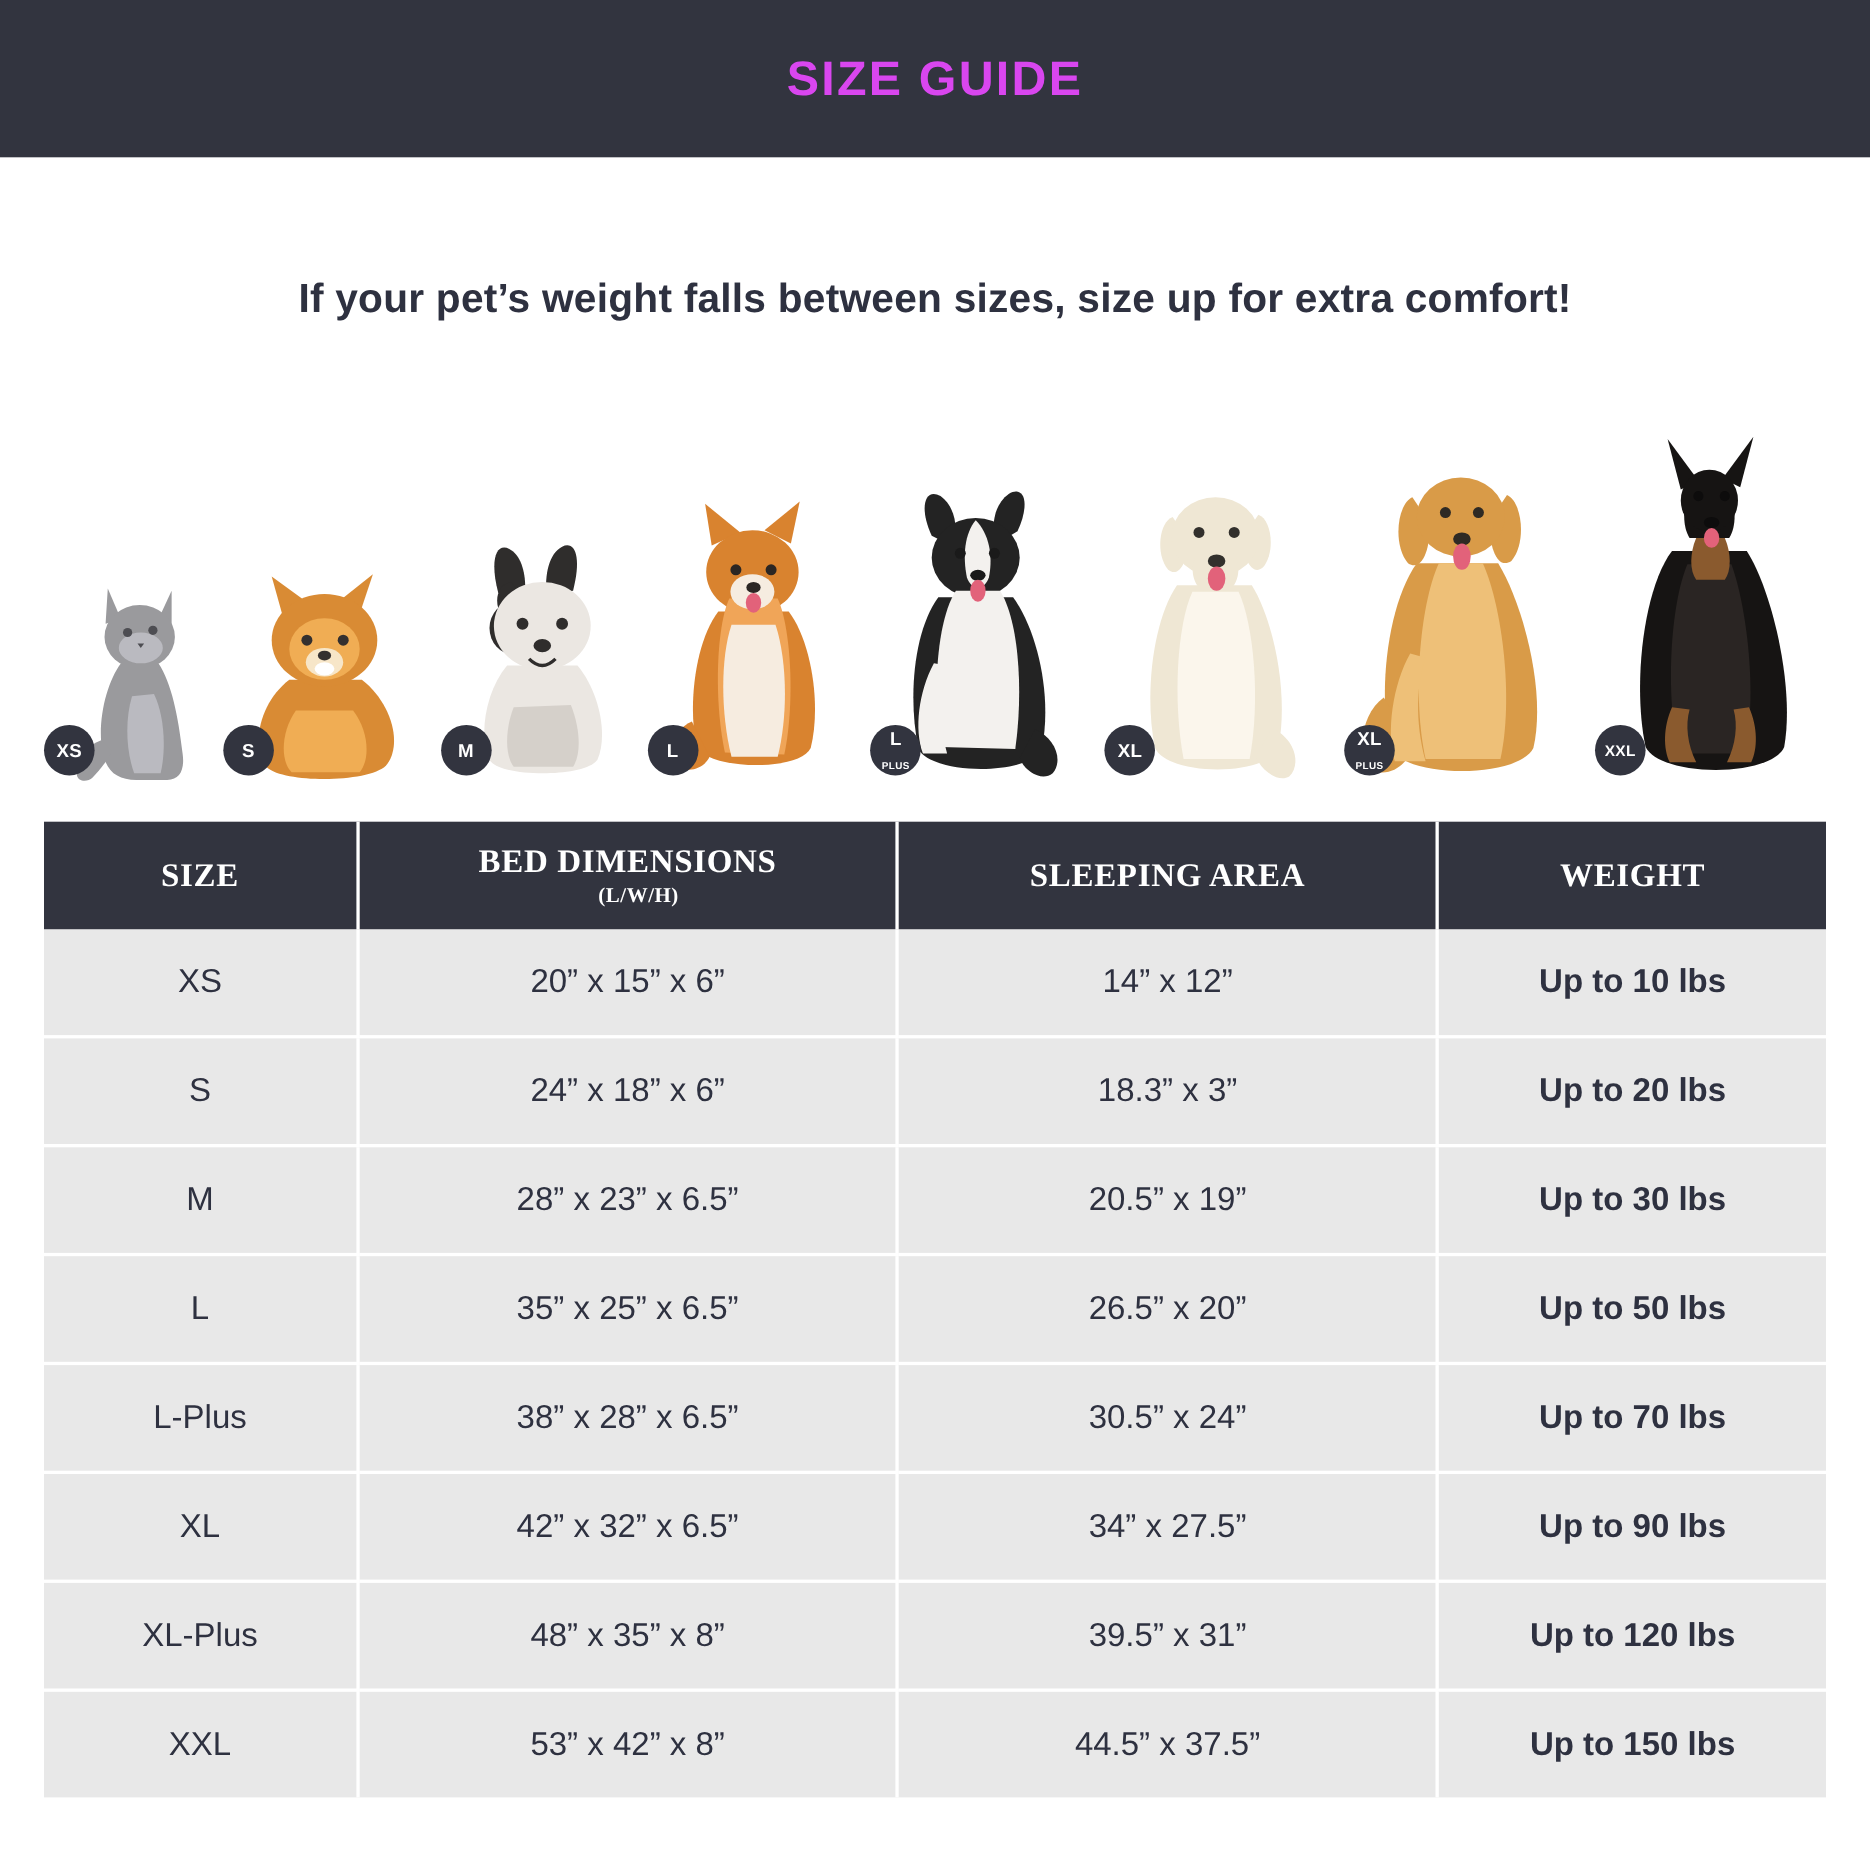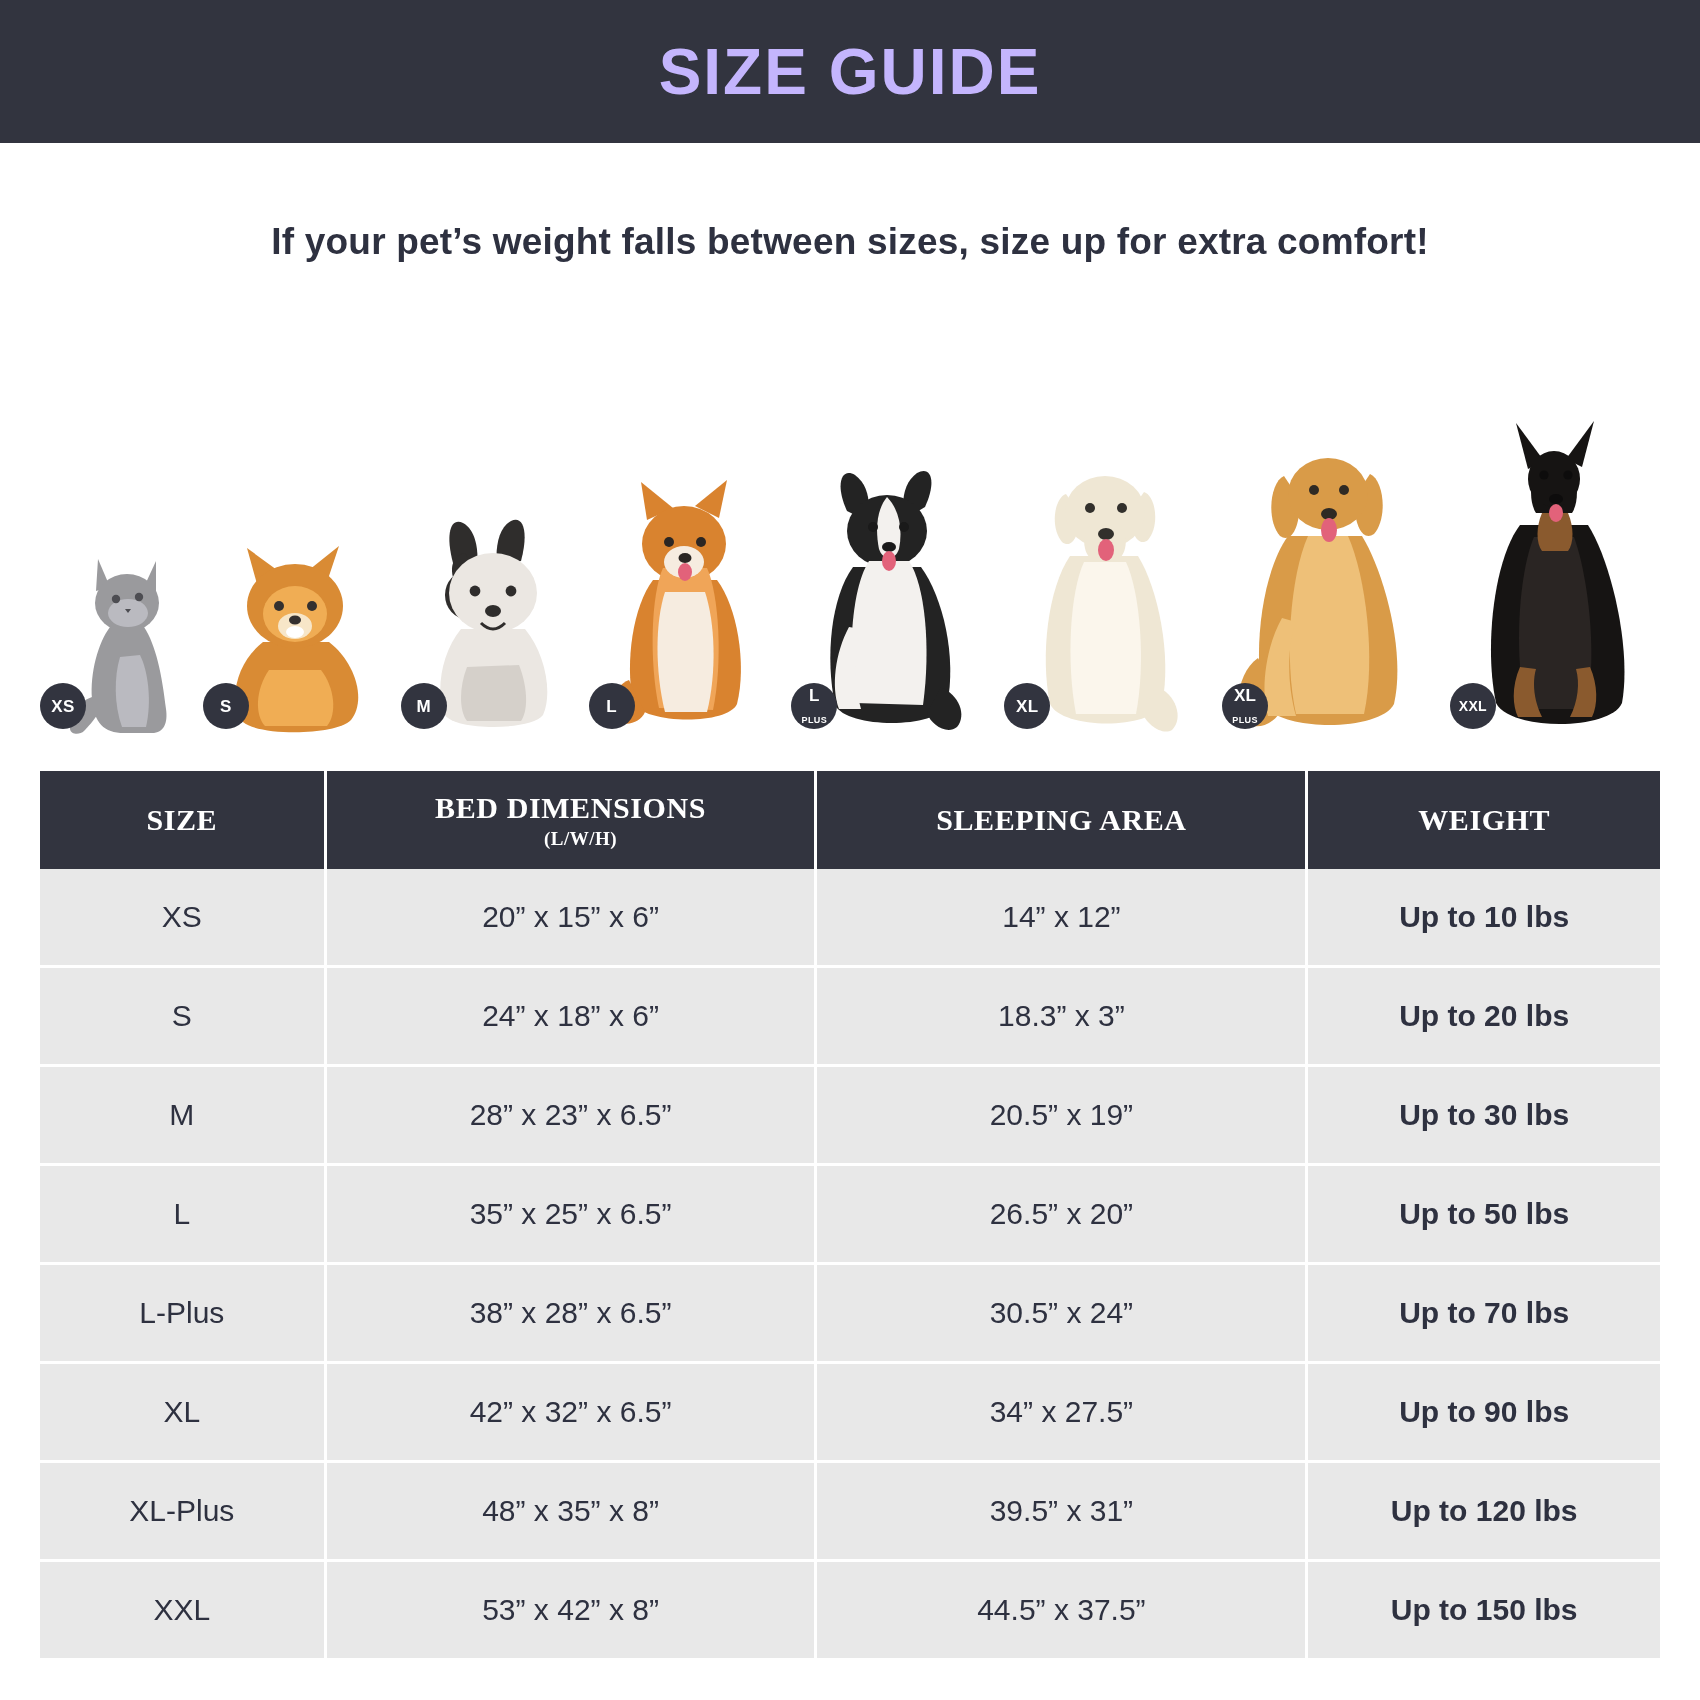--- a/index.html
+++ b/index.html
@@ -25,35 +25,34 @@
   
   .header-banner {
     background: #32343f;
     height: 143px;
     display: flex;
     align-items: center;
     justify-content: center;
     flex: 0 0 auto;
   }
   .header-title {
-    color: #c4b5fd;
-    font-size: 64px;
+    color: #d946ef;
+    font-size: 44px;
     font-weight: bold;
     letter-spacing: 2px;
     line-height: 1;
   }
 
   
   .subtitle-wrap {
     height: 150px;
     display: flex;
-    align-items: center;
+    align-items: flex-end;
     justify-content: center;
     flex: 0 0 auto;
-    margin-top: 24px;
   }
   .subtitle {
     font-size: 37px;
     font-weight: bold;
     color: #2e3140;
     text-align: center;
     letter-spacing: 0.2px;
   }
 
   

